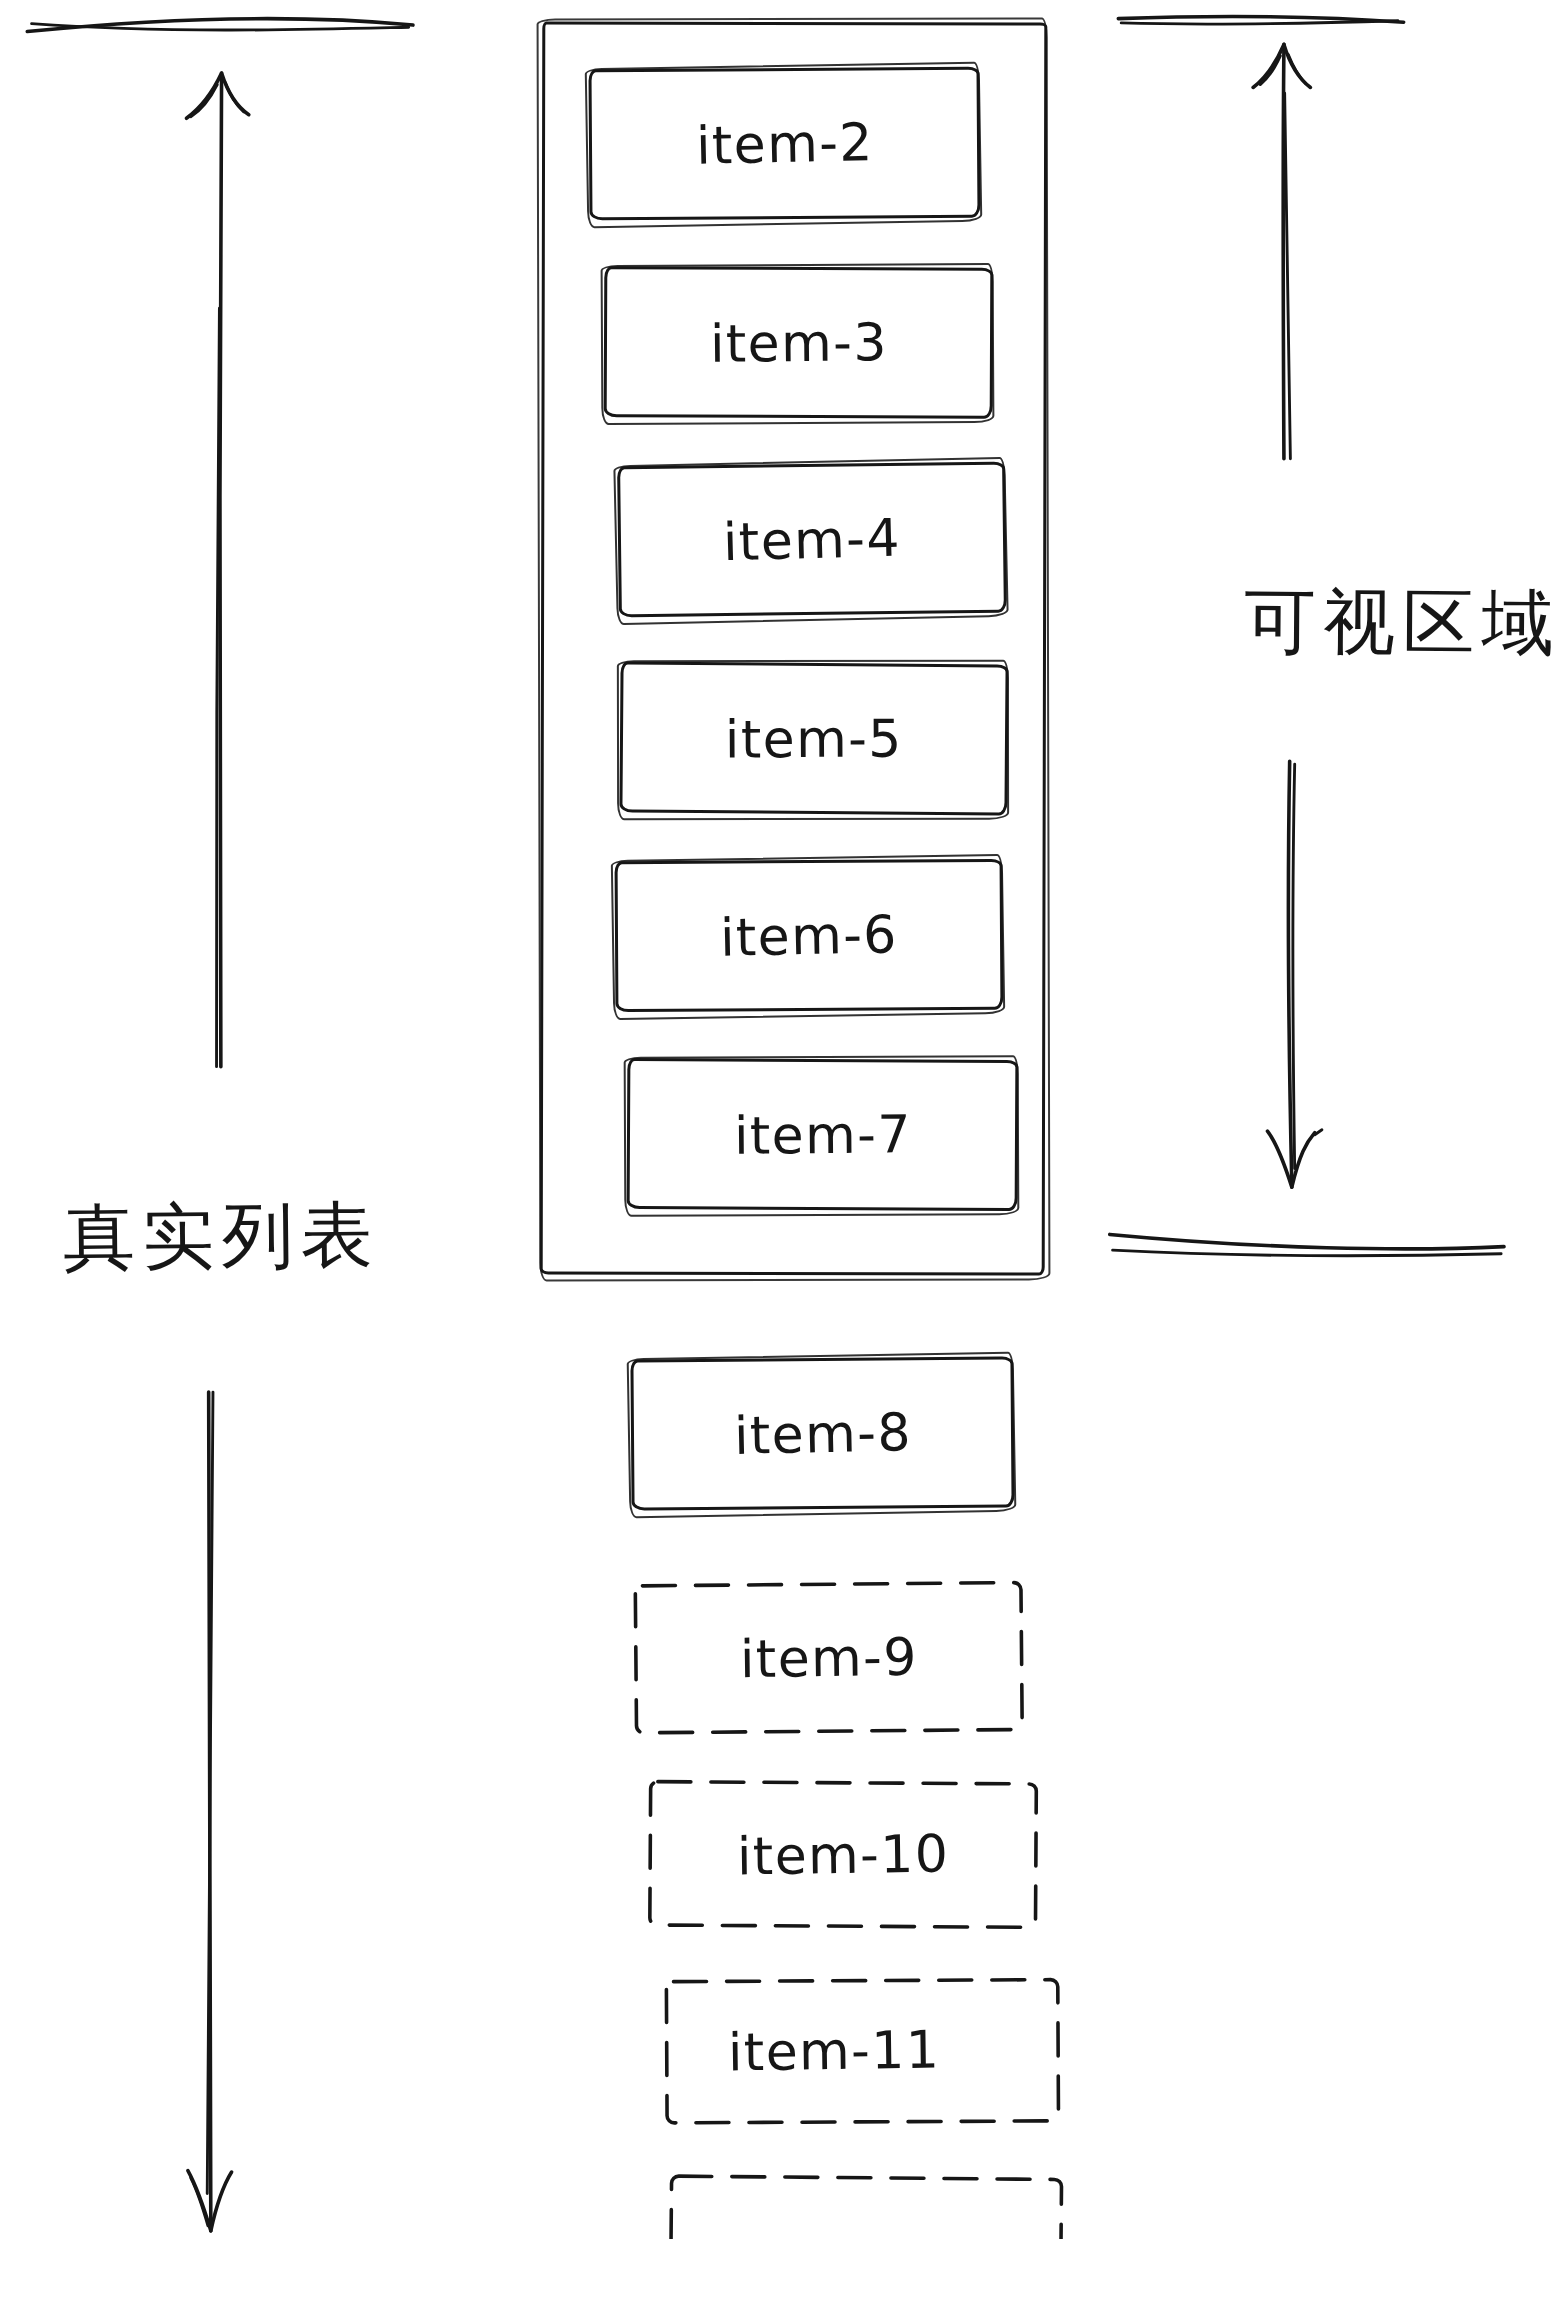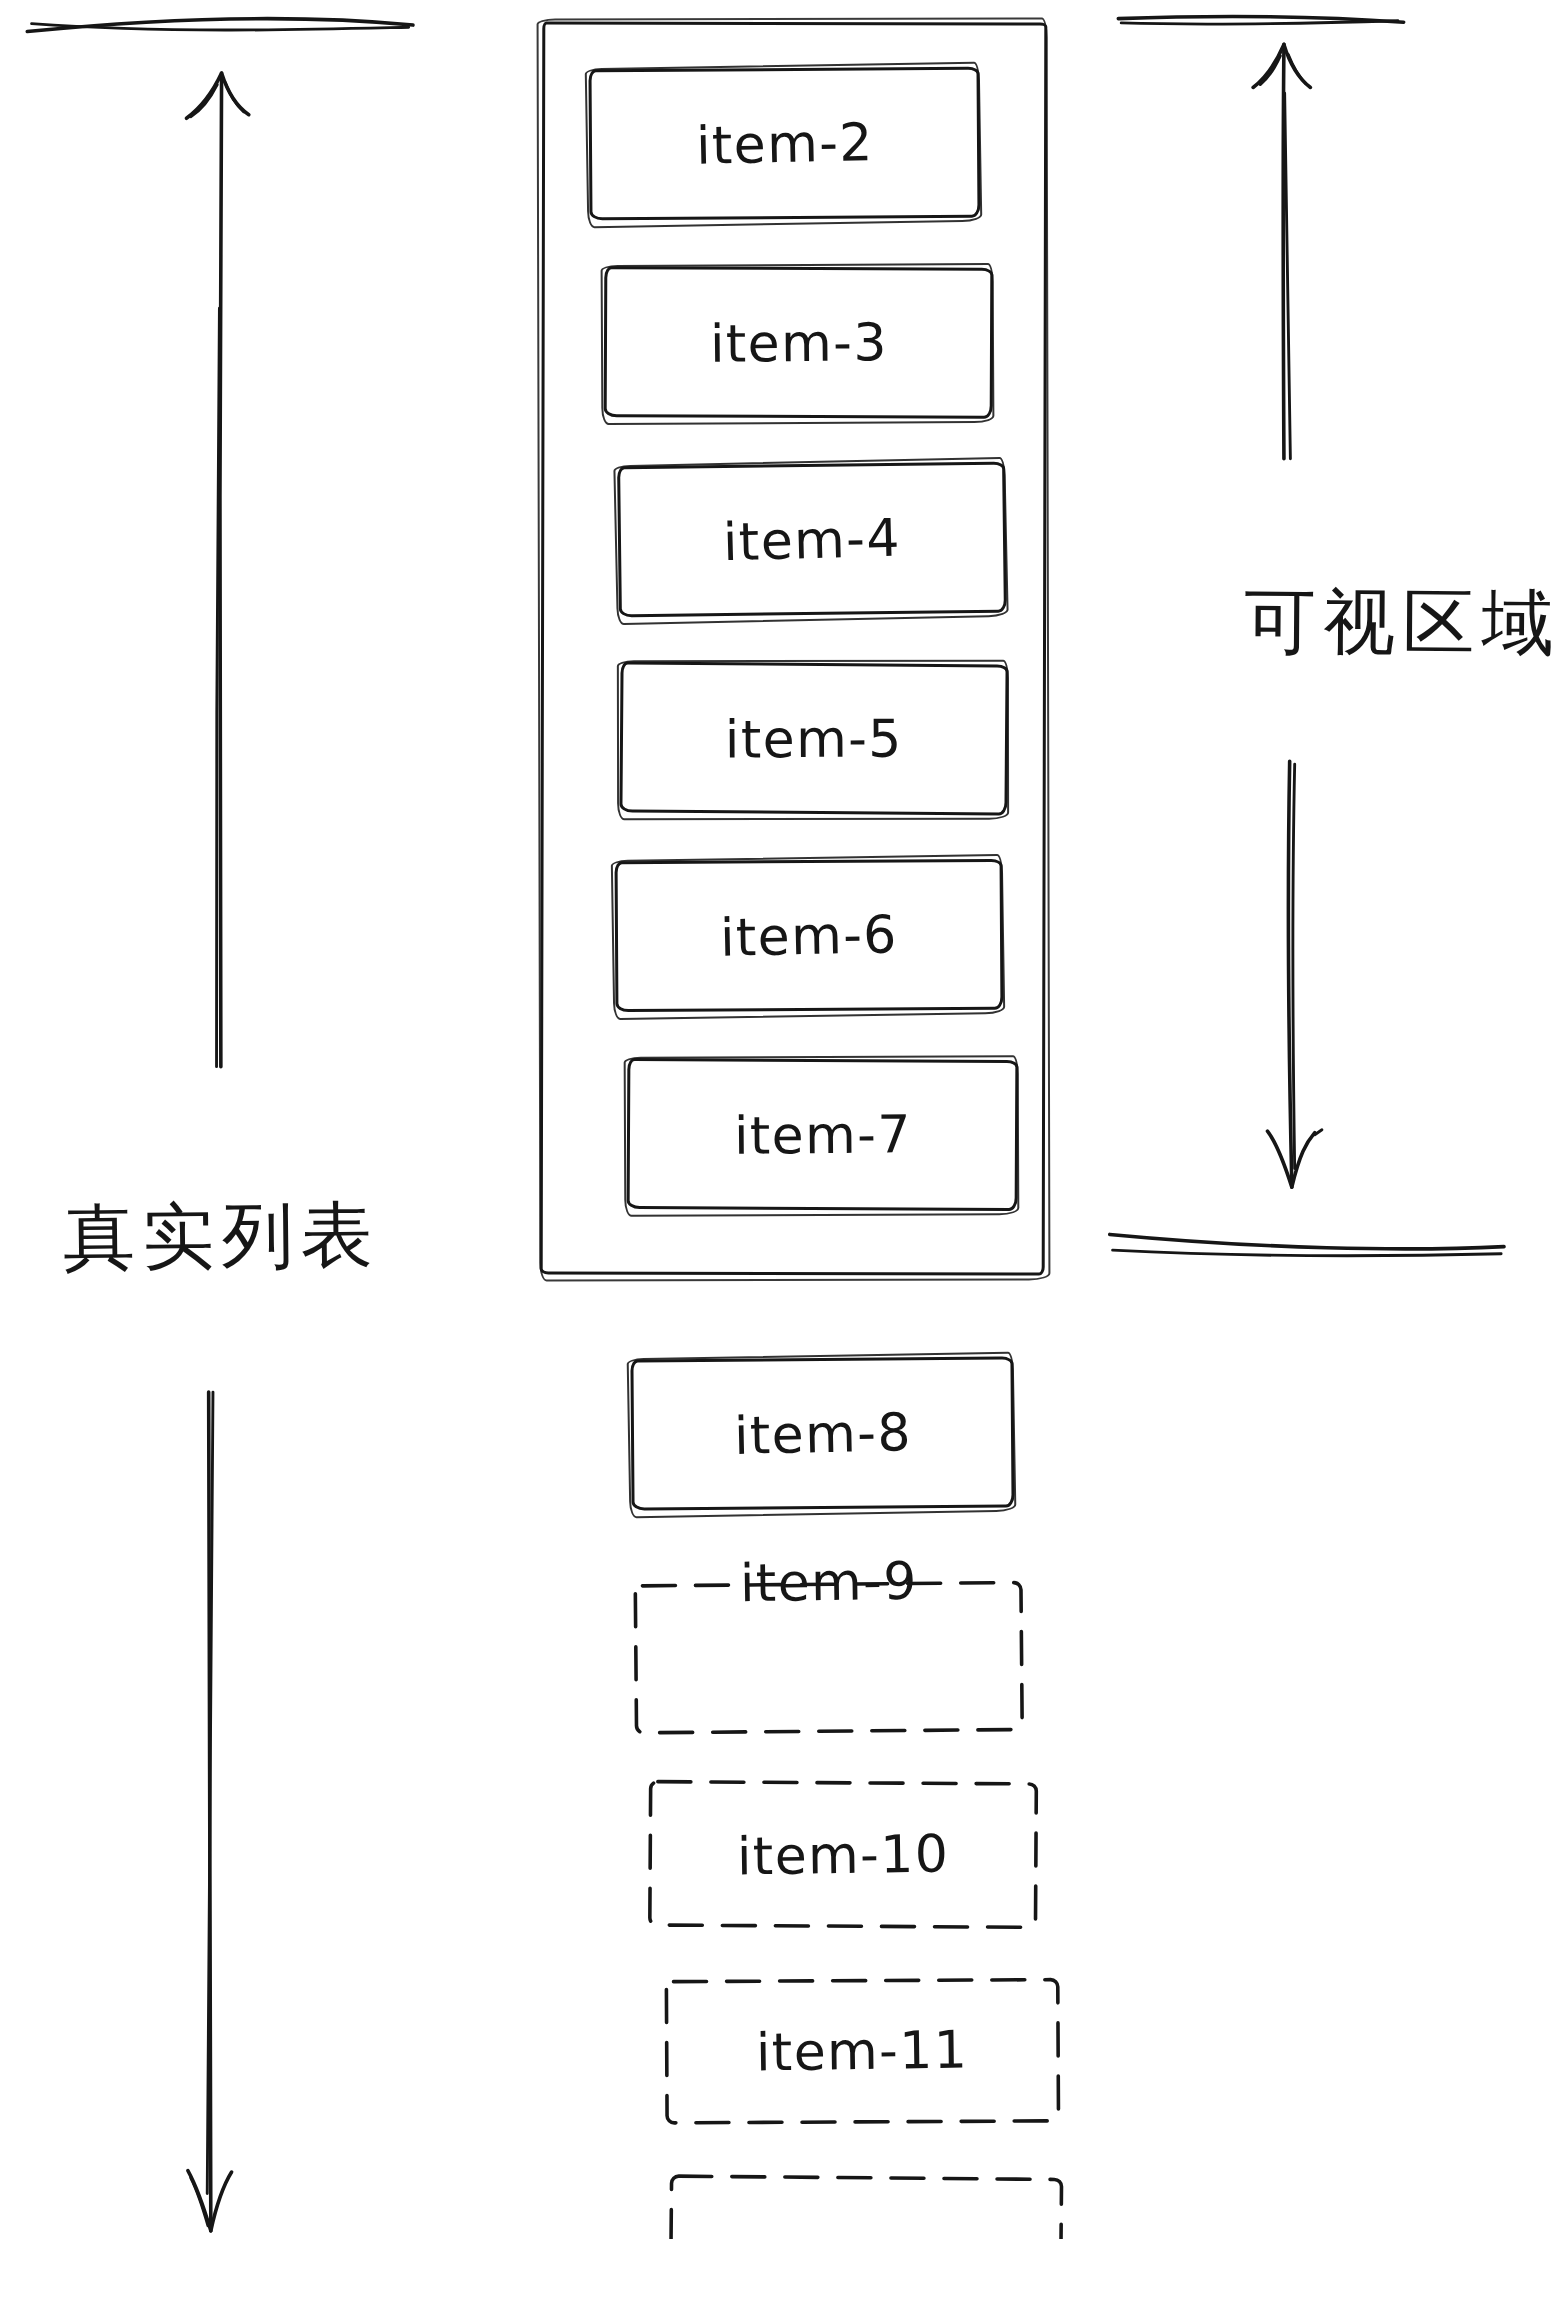--- a/index.html
+++ b/index.html
@@ -75,23 +75,23 @@
     transform:rotate(-0.8deg);
     white-space:nowrap;
   }
   .b2{left:589px;top:68px;width:391px;height:151px;transform:rotate(-0.4deg);}
   .b3{left:604px;top:267px;width:389px;height:151px;transform:rotate(0.25deg);}
   .b4{left:618px;top:464px;width:388px;height:151px;transform:rotate(-0.7deg);}
   .b5{left:620px;top:663px;width:388px;height:151px;transform:rotate(0.45deg);}
   .b6{left:615px;top:860px;width:388px;height:151px;transform:rotate(-0.35deg);}
   .b7{left:627px;top:1059px;width:391px;height:151px;transform:rotate(0.3deg);}
   .b8{left:631px;top:1358px;width:383px;height:151px;transform:rotate(-0.45deg);}
-  .b9{left:636px;top:1508px;width:386px;height:147px;text-align:right;}
+  .b9{left:636px;top:1584px;width:386px;height:147px;text-align:right;}
   .b10{left:650px;top:1783px;width:386px;height:143px;}
-  .b11{left:667px;top:1980px;width:391px;height:141px;align-items:center;}
+  .b11{left:639px;top:1980px;width:391px;height:141px;align-items:center;}
   .b12{left:671px;top:2177px;width:390px;height:129px;}
   
   .side-label{
     position:absolute;
     font-size:72px;
     line-height:80px;
     letter-spacing:7.2px;
     color:var(--ink);
     white-space:nowrap;
   }

